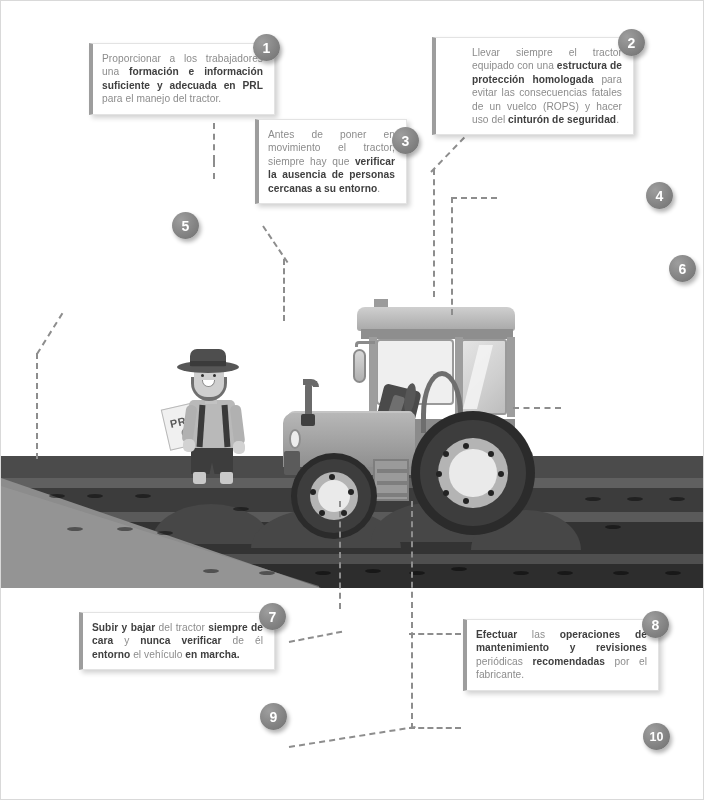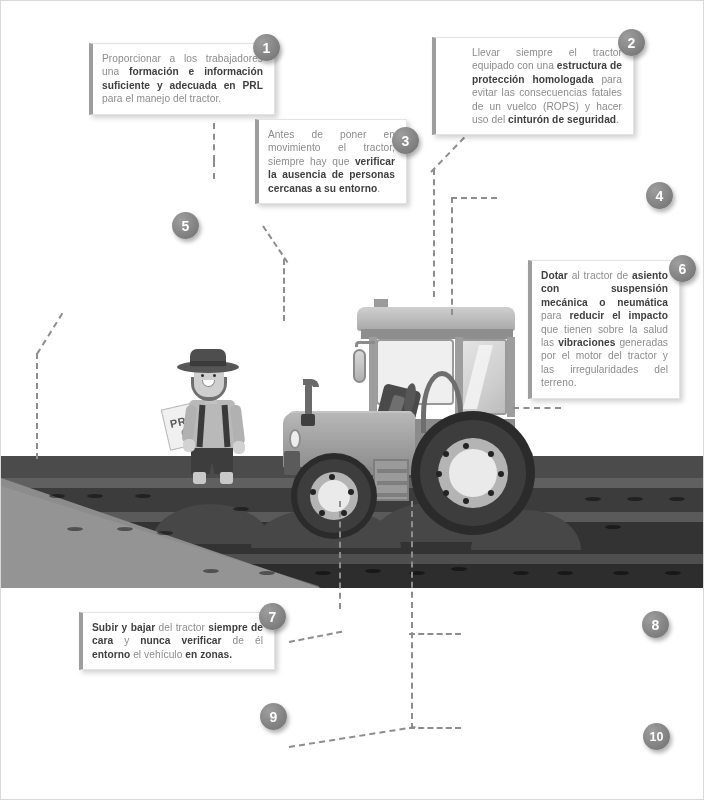--- a/index.html
+++ b/index.html
@@ -364,29 +364,29 @@
 
   <div class="callout" style="left:254px;top:118px;width:152px;">
     <p>Antes de poner en movimiento el tractor, siempre hay que <b>verificar la ausencia de personas cercanas a su entorno</b>.</p>
   </div>
   <div class="badge" style="left:391px;top:126px;">3</div>
 
   <div class="badge" style="left:645px;top:181px;">4</div>
 
   <div class="badge" style="left:171px;top:211px;">5</div>
 
-  <div class="callout" style="left:527px;top:259px;width:152px;">
-    <p><b>Dotar</b> al tractor de <b>asiento con suspensión mecánica o neumática</b> para <b>reducir el impacto</b> que tienen sobre la salud las <b>vibraciones</b> generadas por el motor del tractor y las irregularidades del terreno.</p>
-  </div>
   <div class="badge" style="left:668px;top:254px;">6</div>
 
   <div class="callout" style="left:78px;top:611px;width:196px;">
-    <p><b>Subir y bajar</b> del tractor <b>siempre de cara</b> y <b>nunca verificar</b> de él <b>entorno</b> el vehículo <b>en zonas.</b></p>
+    <p><b>Subir y bajar</b> del tractor <b>siempre de cara</b> y <b>nunca verificar</b> de él <b>entorno</b> el vehículo <b>en marcha.</b></p>
   </div>
   <div class="badge" style="left:258px;top:602px;">7</div>
 
+  <div class="callout" style="left:462px;top:618px;width:196px;">
+    <p><b>Efectuar</b> las <b>operaciones de mantenimiento y revisiones</b> periódicas <b>recomendadas</b> por el fabricante.</p>
+  </div>
   <div class="badge" style="left:641px;top:610px;">8</div>
 
   <div class="badge" style="left:259px;top:702px;">9</div>
 
   <div class="badge wide" style="left:642px;top:722px;">10</div>
 
 </div>
 
 </body></html>

